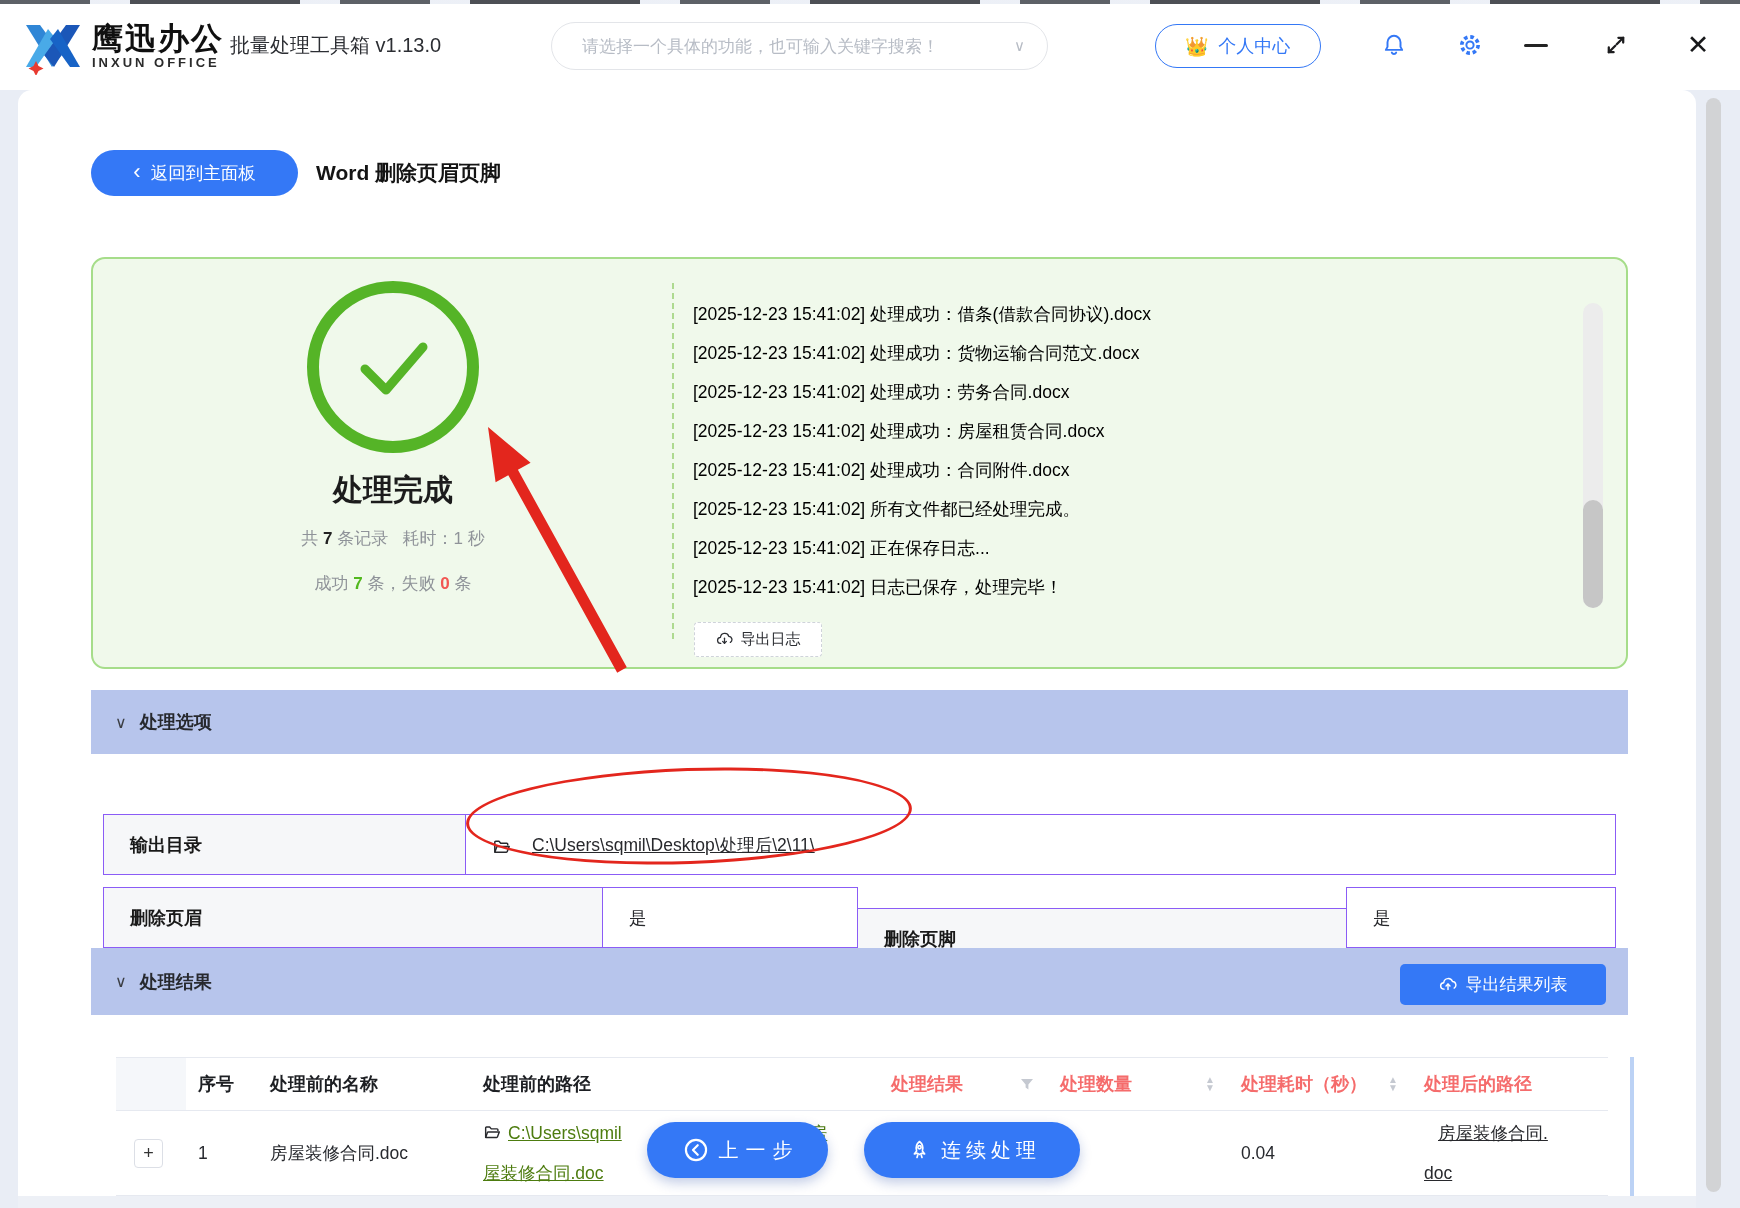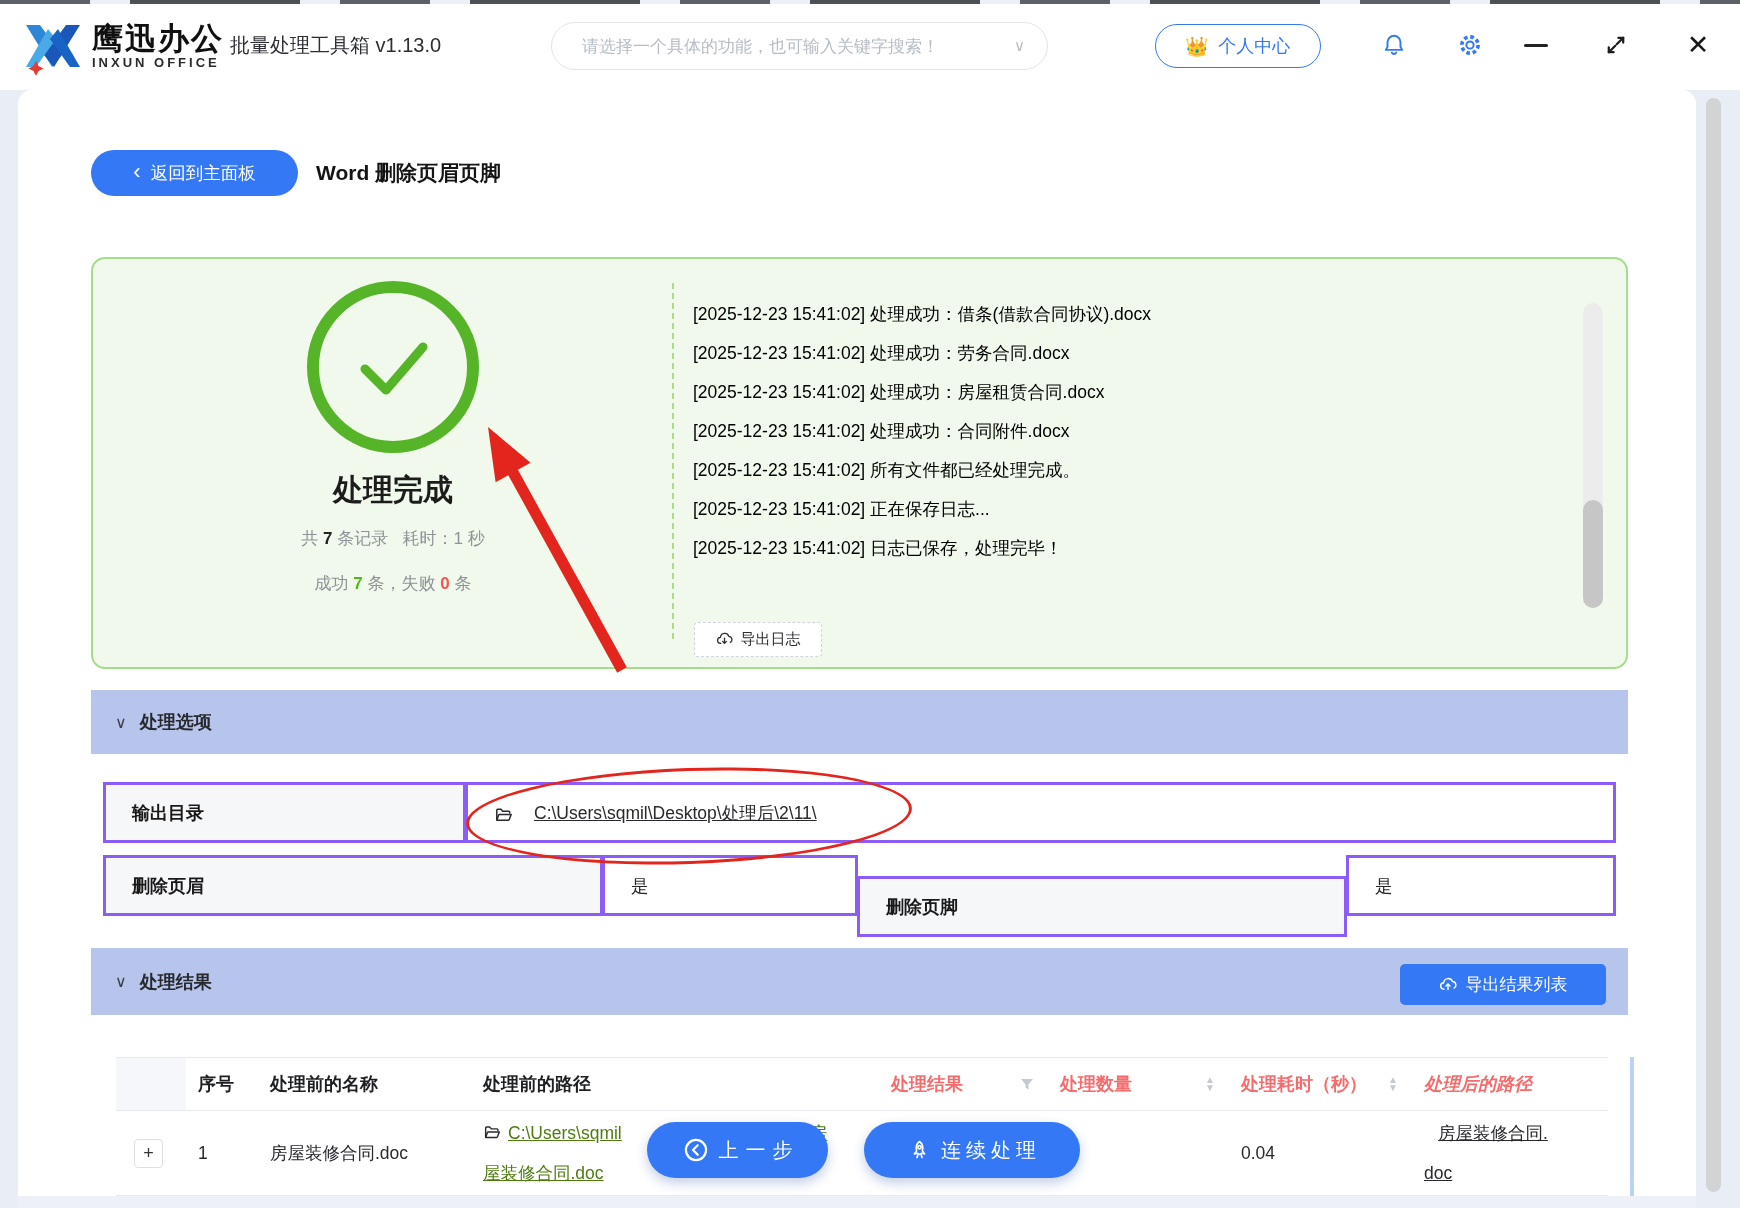--- a/index.html
+++ b/index.html
@@ -52,21 +52,21 @@
   .export-log-btn{left:694px;top:622px;width:128px;height:35px;background:#fff;border:1px dashed #cfd3da;border-radius:4px;
     display:flex;align-items:center;justify-content:center;gap:8px;cursor:pointer;box-sizing:border-box;}
   .export-log-btn span{font-size:15px;color:#2c2e33;}
   .panel-scroll-track{left:1583px;top:303px;width:20px;height:305px;border-radius:10px;background:#ececec;}
   .panel-scroll-thumb{left:1583px;top:500px;width:20px;height:108px;border-radius:10px;background:#c6c6c6;}
   
   .section-hd{left:91px;width:1537px;background:#b7c5ec;display:flex;align-items:center;box-sizing:border-box;padding-left:24px;gap:13px;cursor:pointer;}
   .sec-caret{font-size:16px;color:#3c3f45;}
   .sec-label{font-size:18px;font-weight:600;color:#27292e;}
   
-  .opt-cell{position:absolute;box-sizing:border-box;border:3px solid #8b5cf6;display:flex;align-items:center;}
+  .opt-cell{position:absolute;box-sizing:border-box;border:1px solid #8b5cf6;display:flex;align-items:center;margin-top:32px;}
   .opt-label{background:#f6f7f9;font-size:18px;font-weight:bold;color:#191919;padding-left:26px;}
   .opt-value{background:#fff;font-size:17.5px;color:#28292d;padding-left:26px;}
   .dir-link{display:flex;align-items:flex-end;gap:20px;cursor:pointer;}
   .dir-link .lnk{font-size:17.5px;color:#28292d;text-decoration:underline;}
   .red-ellipse{left:466px;top:768px;width:440px;height:90px;border:3px solid #e3261d;border-radius:50%;
     transform:rotate(-2deg);pointer-events:none;}
   
   .export-results-btn{left:1400px;top:964px;width:206px;height:41px;background:#3478f6;border-radius:5px;
     display:flex;align-items:center;justify-content:center;gap:9px;cursor:pointer;}
   .export-results-btn span{font-size:17px;color:#fff;}
@@ -181,20 +181,21 @@
   <span class="num-green">7</span>
   <span>条，失败</span>
   <span class="num-red">0</span>
   <span>条</span>
 </div>
 
 <div class="abs log-divider"></div>
 
 <div class="abs log-list">
   <div class="log-line">[2025-12-23 15:41:02] 处理成功：借条(借款合同协议).docx</div>
+  <div class="log-line">[2025-12-23 15:41:02] 处理成功：货物运输合同范文.docx</div>
   <div class="log-line">[2025-12-23 15:41:02] 处理成功：劳务合同.docx</div>
   <div class="log-line">[2025-12-23 15:41:02] 处理成功：房屋租赁合同.docx</div>
   <div class="log-line">[2025-12-23 15:41:02] 处理成功：合同附件.docx</div>
   <div class="log-line">[2025-12-23 15:41:02] 所有文件都已经处理完成。</div>
   <div class="log-line">[2025-12-23 15:41:02] 正在保存日志...</div>
   <div class="log-line">[2025-12-23 15:41:02] 日志已保存，处理完毕！</div>
 </div>
 
 <div class="abs export-log-btn">
   <svg width="17" height="17" viewBox="0 0 20 20" fill="none" stroke="#2c2e33" stroke-width="1.5" stroke-linecap="round" stroke-linejoin="round">
@@ -270,21 +271,21 @@
       <i>▼</i>
     </span>
 </div>
 <div class="abs rt-cell rt-head red" style="left:1229px;top:1057px;width:183px;height:54px;">
   <span>处理耗时（秒）</span>
   <span class="sort-group">
       <i>▲</i>
       <i>▼</i>
     </span>
 </div>
-<div class="abs rt-cell rt-head red" style="left:1412px;top:1057px;width:196px;height:54px;font-style:italic;">处理后的路径</div>
+<div class="abs rt-cell rt-head red" style="left:1412px;top:1057px;width:196px;height:54px;">处理后的路径</div>
 
 <div class="abs rt-cell rt-body" style="left:116px;top:1111px;width:70px;height:85px;">
   <div class="expand-btn">+</div>
 </div>
 <div class="abs rt-cell rt-body" style="left:186px;top:1111px;width:72px;height:85px;">1</div>
 <div class="abs rt-cell rt-body" style="left:258px;top:1111px;width:213px;height:85px;">房屋装修合同.doc</div>
 <div class="abs rt-cell rt-body" style="left:471px;top:1111px;width:408px;height:85px;align-items:flex-start;">
   <div class="path-lines" style="padding-top:2px;">
     <svg width="19" height="19" viewBox="0 0 20 20" fill="none" stroke="#28292d" stroke-width="1.5" stroke-linejoin="round" style="vertical-align:-3px;margin-right:6px;">
       <path d="M2.8 15.2V5.2a.9.9 0 0 1 .9-.9h3.3l1.7 1.9h6.1a.9.9 0 0 1 .9.9v1.4"></path>

